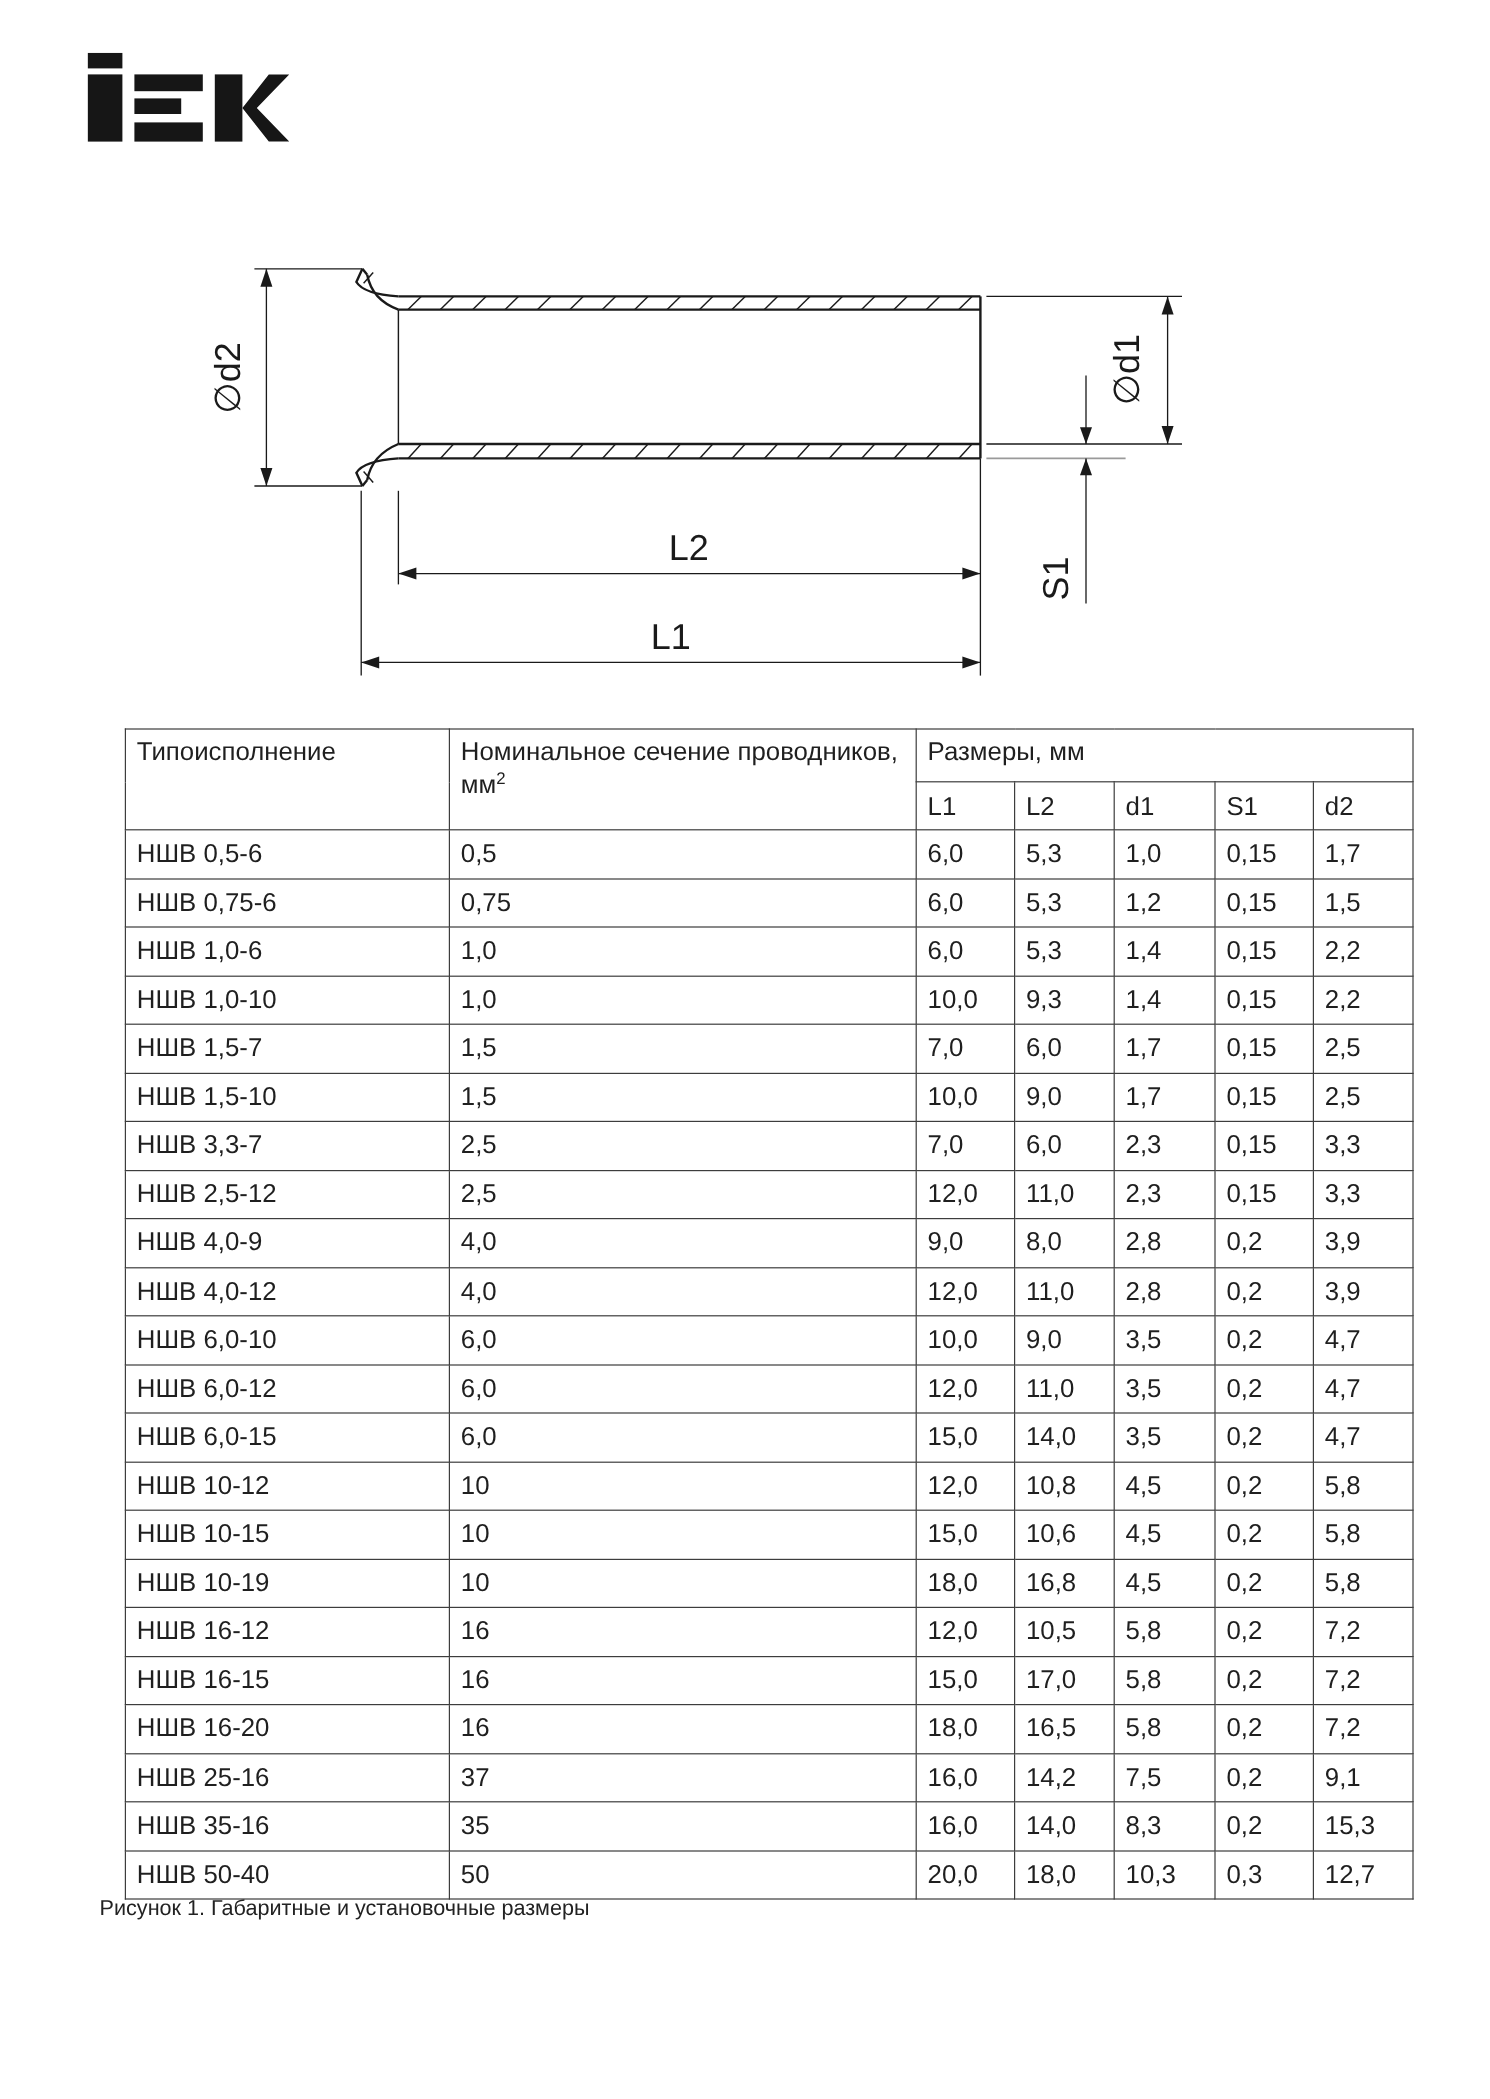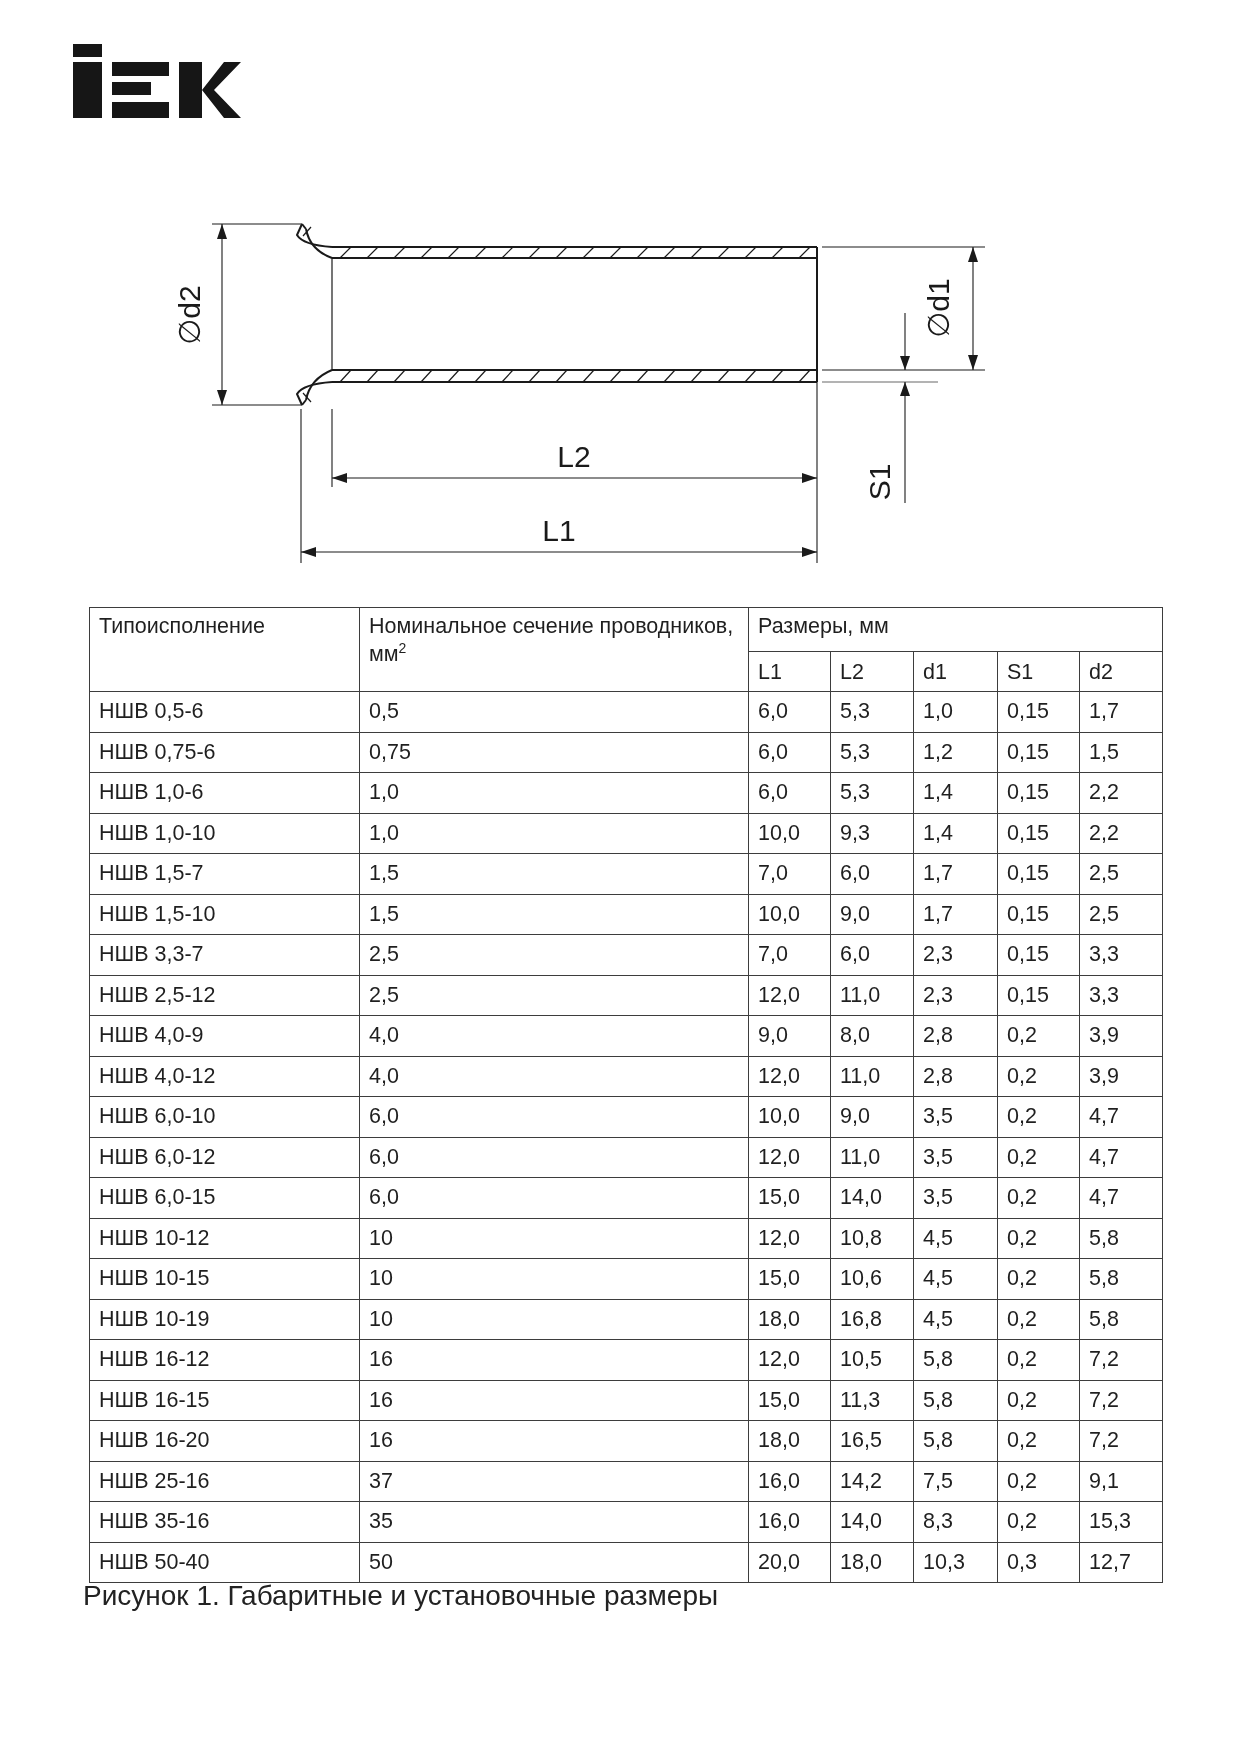--- a/index.html
+++ b/index.html
@@ -10,31 +10,31 @@
   }
   .logo{position:absolute;left:73px;top:44px;}
   .logo *{fill:#161616;}
   .drawing{position:absolute;left:150px;top:195px;}
   .outline{stroke:#1a1a1a;stroke-width:2;fill:none;}
   .thin{stroke:#1a1a1a;stroke-width:1.2;fill:none;}
   .dim{stroke:#1a1a1a;stroke-width:1.1;fill:none;}
   .grayline{stroke:#9a9a9a;stroke-width:1.4;fill:none;}
   .arrow{fill:#1a1a1a;stroke:none;}
   .dimtext{font-size:30px;fill:#1a1a1a;}
-  .dims{position:absolute;left:89px;top:607px;width:1073px;border-collapse:collapse;table-layout:fixed;border-radius:14px;}
+  .dims{position:absolute;left:104px;top:607px;width:1073px;border-collapse:collapse;table-layout:fixed;border-radius:14px;}
   .dims th,.dims td{
     border:1.5px solid #3d3d3d;font-weight:400;font-size:21.5px;
     text-align:left;padding:0 2px 0 9px;white-space:nowrap;overflow:hidden;
   }
   .dims thead th{vertical-align:top;padding-top:5px;line-height:1.27;white-space:normal;}
   .dims thead tr.sub th{height:37px;vertical-align:middle;padding-top:2px;}
   .dims thead tr.main th{height:38px;}
   .dims tbody td{height:39.5px;vertical-align:middle;}
   .dims sup{font-size:14px;}
-  .caption{position:absolute;left:83px;top:1580px;font-size:28px;color:#222;}
+  .caption{position:absolute;left:83px;top:1580px;font-size:18px;color:#222;}
 </style>
 </head>
 <body>
 
 <div class="page">
 
   <svg class="logo" width="168" height="76" viewBox="0 0 168 76" role="img" aria-label="IEK">
     <rect x="0" y="0" width="29" height="13"></rect>
     <rect x="0" y="18" width="29" height="56"></rect>
     <rect x="39" y="18" width="57" height="14"></rect>
@@ -326,21 +326,21 @@
           <td>12,0</td>
           <td>10,5</td>
           <td>5,8</td>
           <td>0,2</td>
           <td>7,2</td>
         </tr>
         <tr>
           <td>НШВ 16-15</td>
           <td>16</td>
           <td>15,0</td>
-          <td>11,3</td>
+          <td>17,0</td>
           <td>5,8</td>
           <td>0,2</td>
           <td>7,2</td>
         </tr>
         <tr>
           <td>НШВ 16-20</td>
           <td>16</td>
           <td>18,0</td>
           <td>16,5</td>
           <td>5,8</td>

